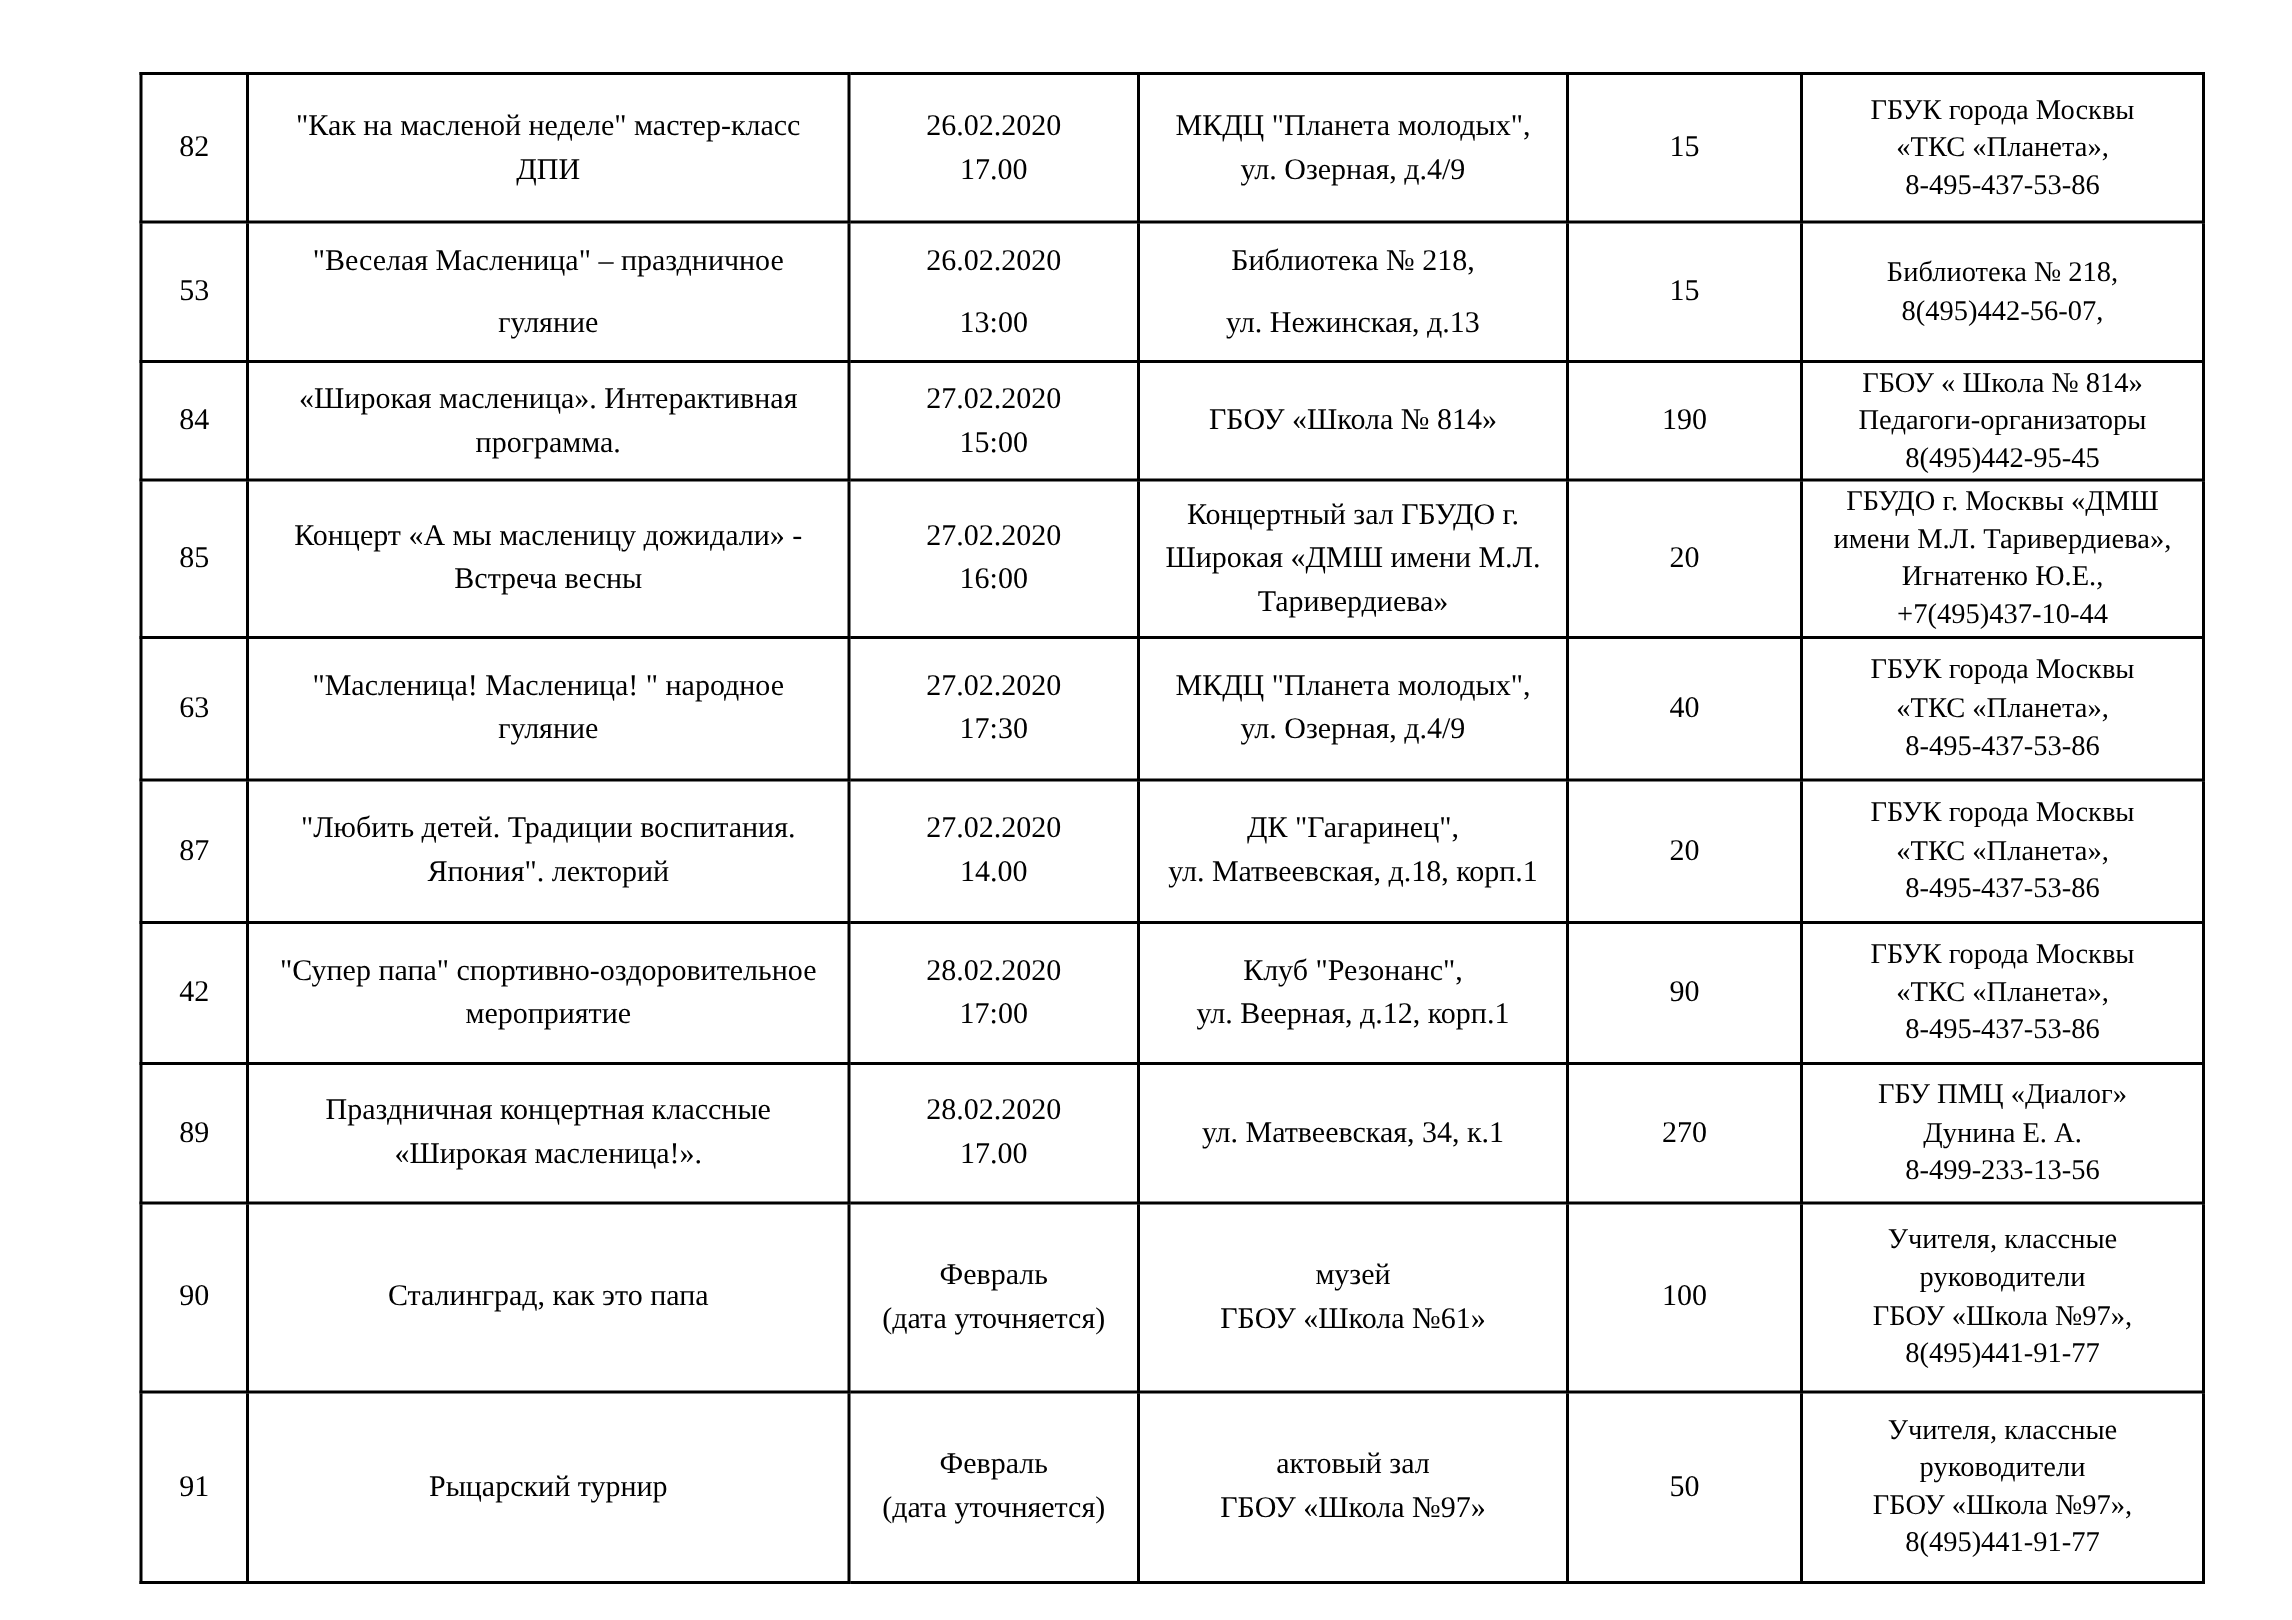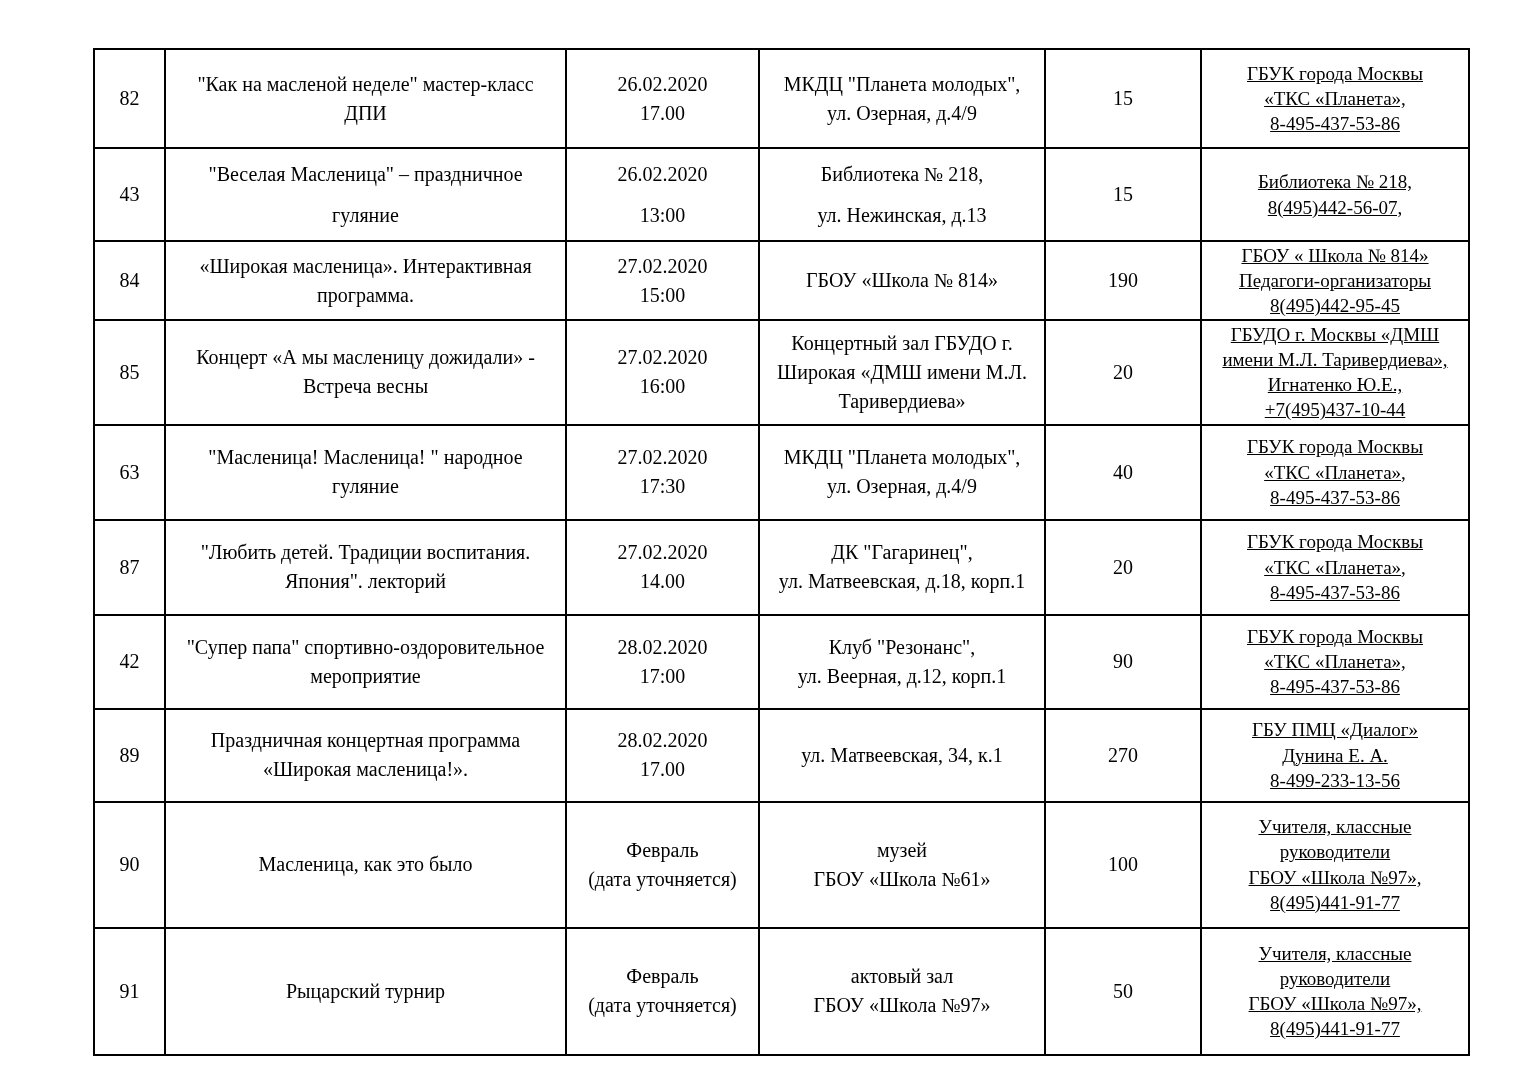--- a/index.html
+++ b/index.html
@@ -30,21 +30,20 @@
     text-align: center;
     white-space: pre-line;
     font-size: 20px;
     line-height: 1.45;
     padding: 1px 3px;
     overflow: hidden;
   }
   table.events-table td.c-organizer {
     font-size: 19px;
     line-height: 1.32;
-    text-decoration: underline;
   }
   
   tbody tr:nth-child(1)  { height: 99px; }
   tbody tr:nth-child(2)  { height: 93px; }
   tbody tr:nth-child(3)  { height: 77px; }
   tbody tr:nth-child(4)  { height: 98px; }
   tbody tr:nth-child(5)  { height: 95px; }
   tbody tr:nth-child(6)  { height: 95px; }
   tbody tr:nth-child(7)  { height: 94px; }
   tbody tr:nth-child(8)  { height: 93px; }
@@ -74,21 +73,21 @@
           <td class="c-datetime">26.02.2020
 17.00</td>
           <td class="c-venue">МКДЦ "Планета молодых",
 ул. Озерная, д.4/9</td>
           <td class="c-participants">15</td>
           <td class="c-organizer">ГБУК города Москвы
 «ТКС «Планета»,
 8-495-437-53-86</td>
         </tr>
         <tr>
-          <td class="c-number">43</td>
+          <td class="c-number">53</td>
           <td class="c-event">"Веселая Масленица" – праздничное
 гуляние</td>
           <td class="c-datetime">26.02.2020
 13:00</td>
           <td class="c-venue">Библиотека № 218,
 ул. Нежинская, д.13</td>
           <td class="c-participants">15</td>
           <td class="c-organizer">Библиотека № 218,
 8(495)442-56-07,</td>
         </tr>
@@ -153,33 +152,33 @@
 17:00</td>
           <td class="c-venue">Клуб "Резонанс",
 ул. Веерная, д.12, корп.1</td>
           <td class="c-participants">90</td>
           <td class="c-organizer">ГБУК города Москвы
 «ТКС «Планета»,
 8-495-437-53-86</td>
         </tr>
         <tr>
           <td class="c-number">89</td>
-          <td class="c-event">Праздничная концертная программа
+          <td class="c-event">Праздничная концертная классные
 «Широкая масленица!».</td>
           <td class="c-datetime">28.02.2020
 17.00</td>
           <td class="c-venue">ул. Матвеевская, 34, к.1</td>
           <td class="c-participants">270</td>
           <td class="c-organizer">ГБУ ПМЦ «Диалог»
 Дунина Е. А.
 8-499-233-13-56</td>
         </tr>
         <tr>
           <td class="c-number">90</td>
-          <td class="c-event">Масленица, как это было</td>
+          <td class="c-event">Сталинград, как это папа</td>
           <td class="c-datetime">Февраль
 (дата уточняется)</td>
           <td class="c-venue">музей
 ГБОУ «Школа №61»</td>
           <td class="c-participants">100</td>
           <td class="c-organizer">Учителя, классные
 руководители
 ГБОУ «Школа №97»,
 8(495)441-91-77</td>
         </tr>

